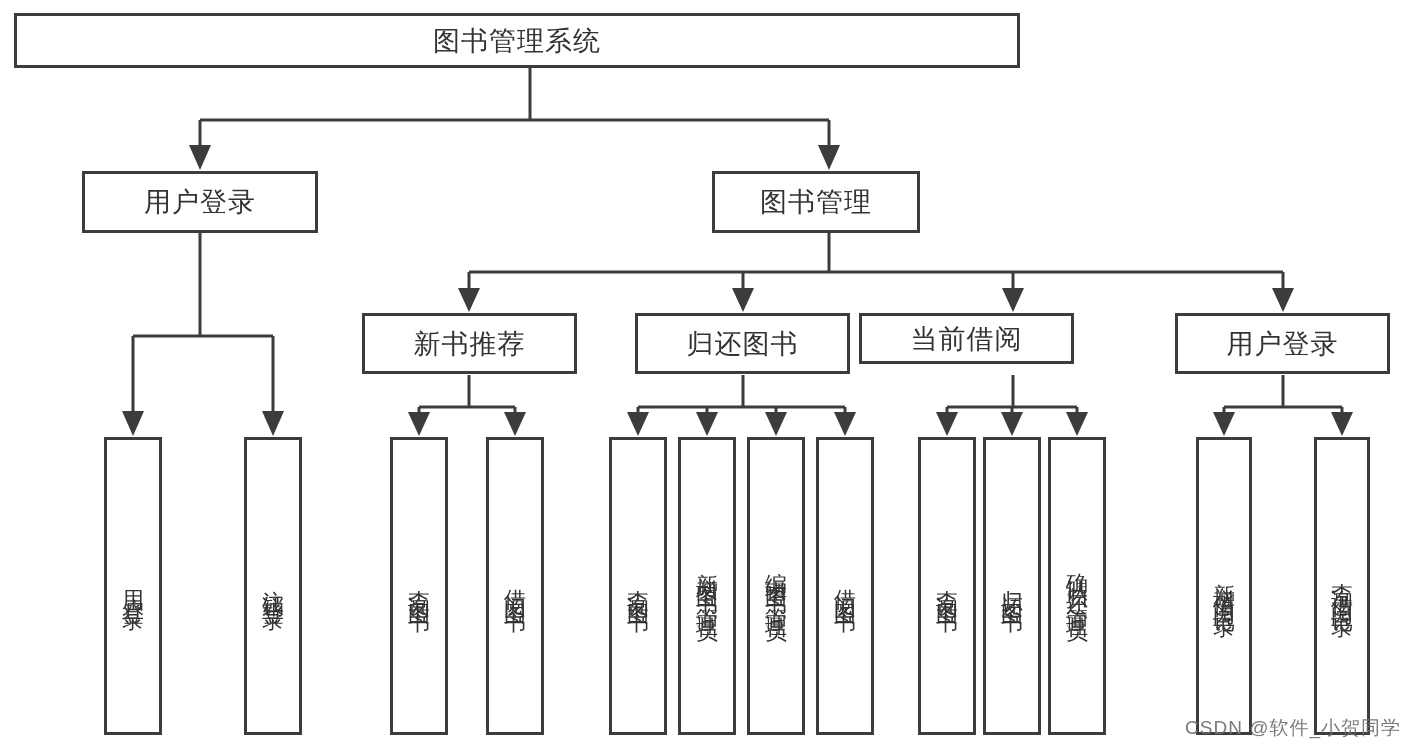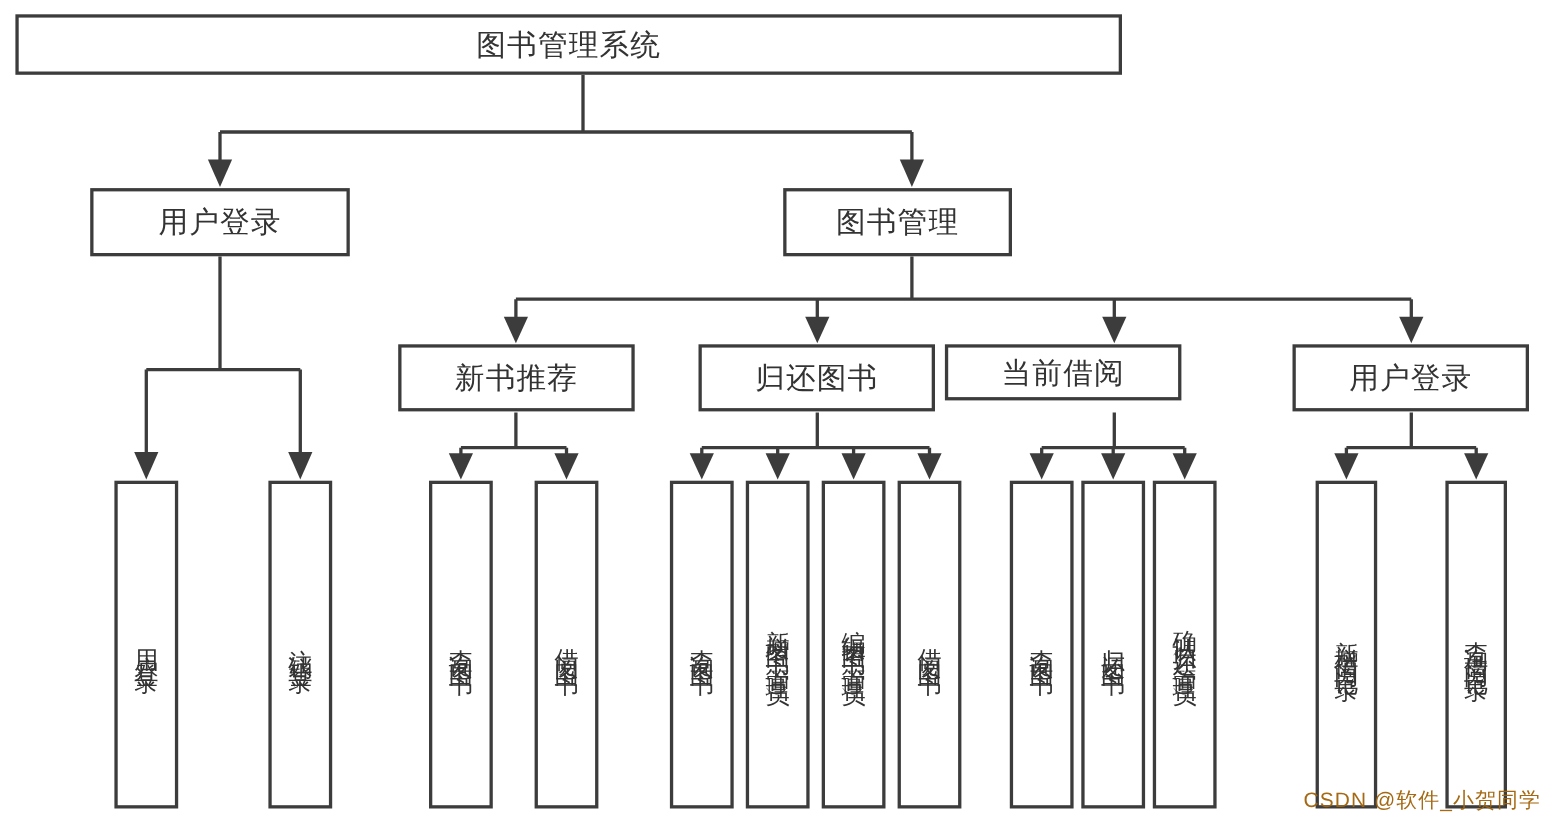--- a/index.html
+++ b/index.html
@@ -203,15 +203,15 @@
     <span class="vlabel">确认归还（管理员）</span>
   </div>
 
   <div class="vbox leaf l-g3-0">
     <span class="vlabel">新增借阅记录</span>
   </div>
   <div class="vbox leaf l-g3-1">
     <span class="vlabel">查询借阅记录</span>
   </div>
 
-  <div class="watermark" style="color: #a16207; text-align: right;">CSDN @软件_小贺同学</div>
+  <div class="watermark" style="color: #737373; text-align: right;">CSDN @软件_小贺同学</div>
 
 </div>
 
 </body></html>

